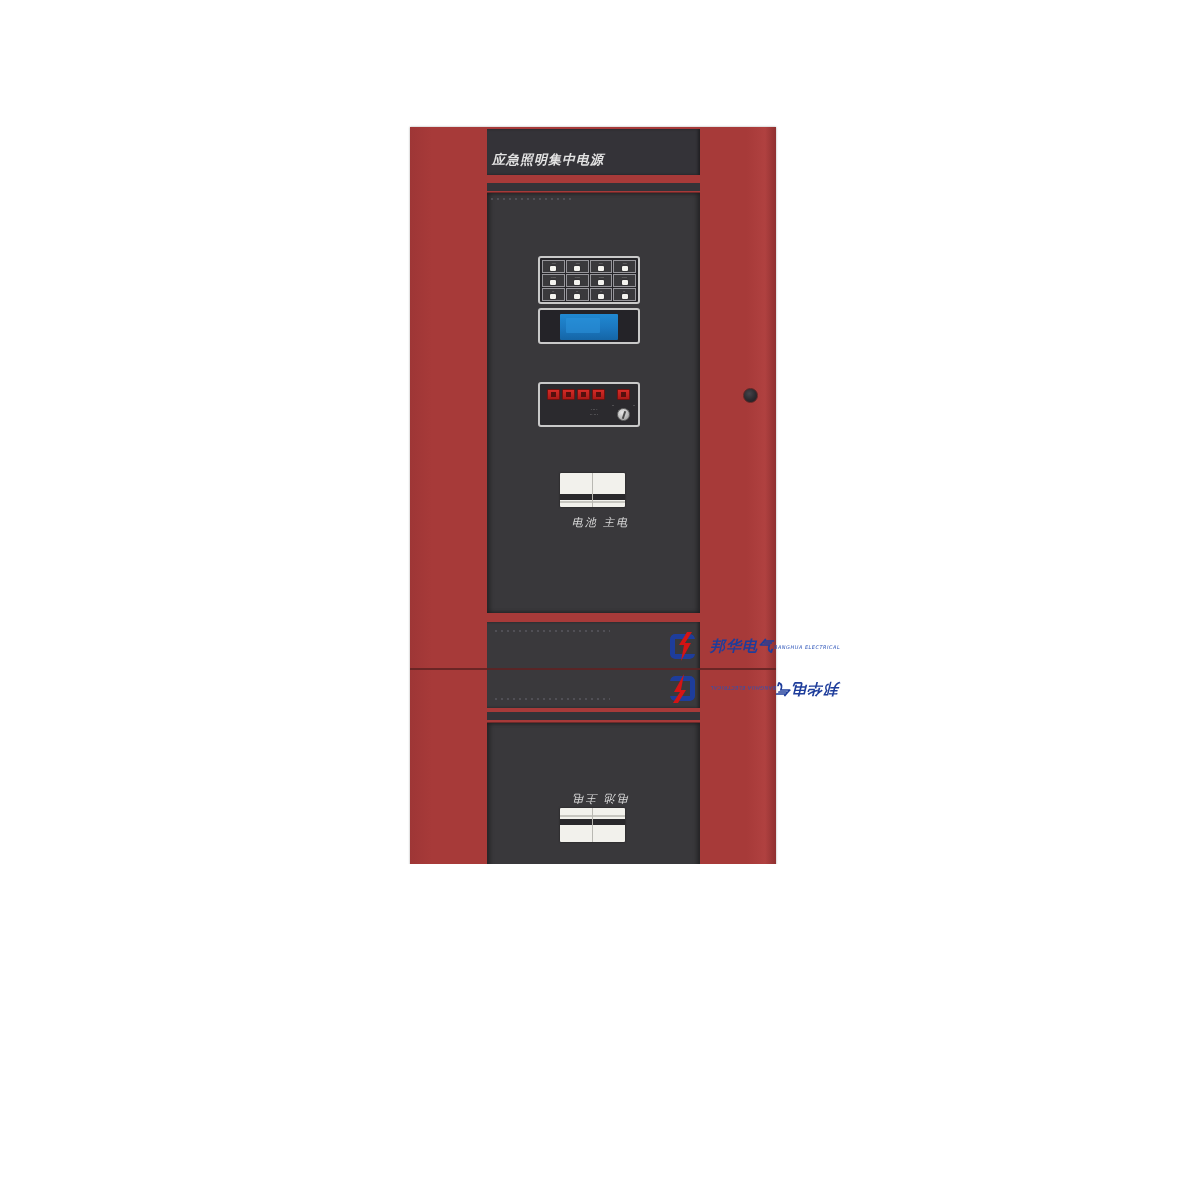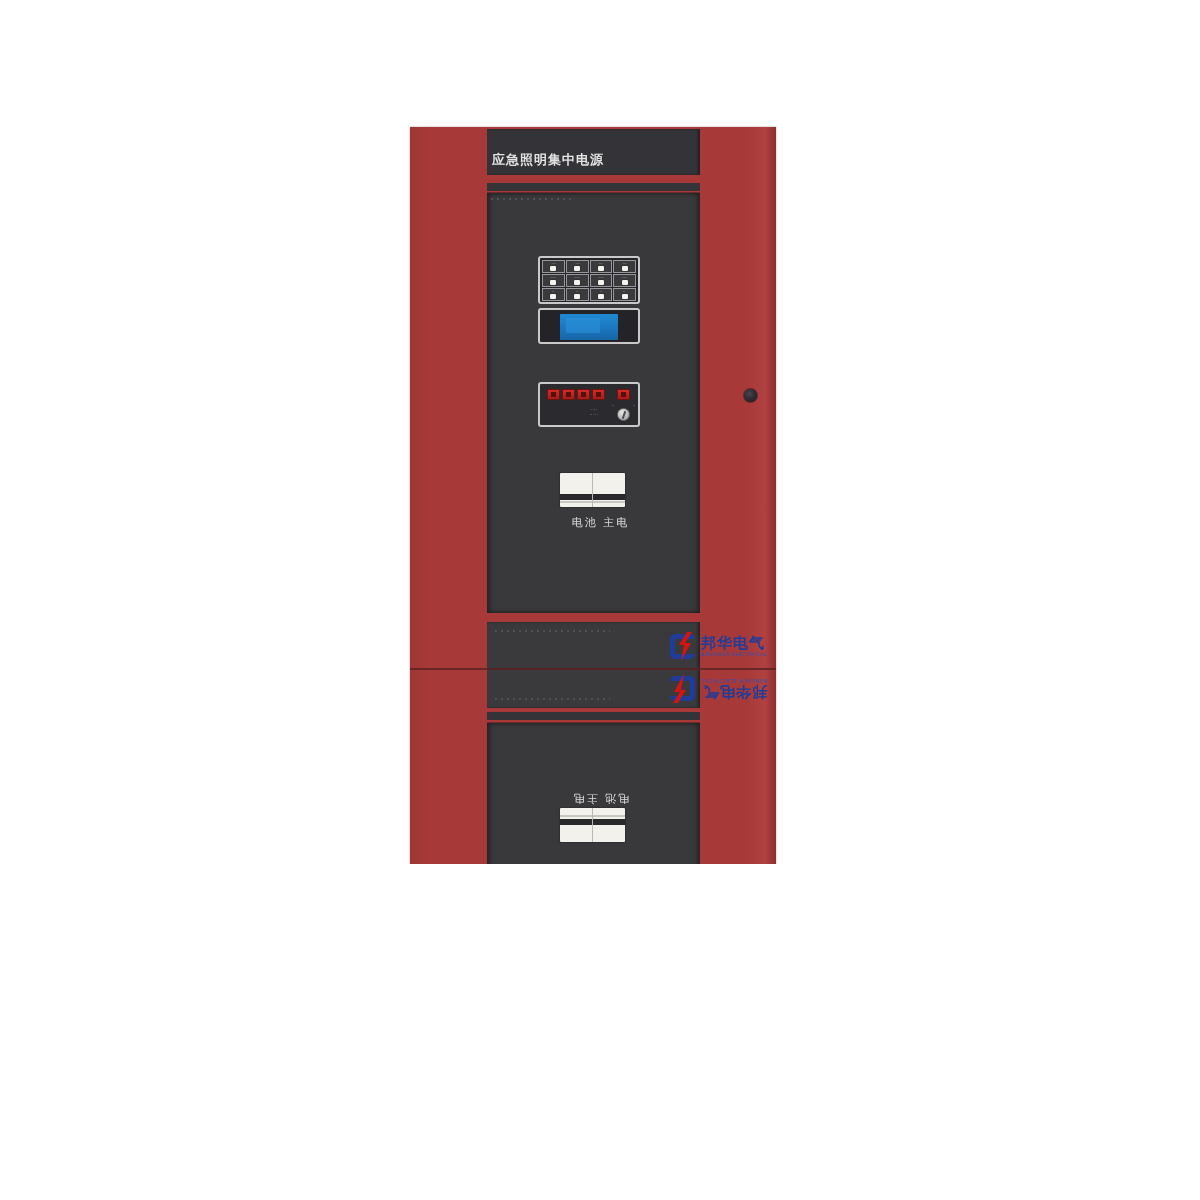--- a/index.html
+++ b/index.html
@@ -1,17 +1,17 @@
 <!DOCTYPE html>
 <html><head>
 <meta charset="utf-8">
 <style>
   html,body{margin:0;padding:0;background:#ffffff;}
   *{box-sizing:border-box;font-family:"DejaVu Sans",sans-serif;}
-  .stage{position:relative;width:1200px;height:864px;background:#ffffff;overflow:hidden;}
+  .stage{position:relative;width:1200px;height:864px;background:#ffffff;overflow:hidden;font-style:italic;}
 
   
   .cabinet{position:absolute;left:410px;top:127px;width:366px;height:930px;
     background:linear-gradient(90deg,#9e3636 0%,#a73a39 6%,#a73a39 92%,#b04140 97%,#8f3030 100%);
     box-shadow:0 0 2px rgba(0,0,0,.35);}
   .dark{position:absolute;left:77px;width:213px;background:#39383b;}
   .hdr{top:2px;height:46px;background:#343338;display:flex;align-items:flex-end;padding:0 0 6px 5px;
     box-shadow:inset -2px 0 3px rgba(0,0,0,.4);}
   .hdr .ttl{color:#e3e3e3;font-size:13px;font-weight:bold;letter-spacing:1px;white-space:nowrap;}
   .stripA{top:56px;height:8px;background:#343338;}
@@ -61,21 +61,21 @@
   .flipped{transform:rotate(180deg);}
 
   
   .logo{position:absolute;left:183px;display:flex;align-items:center;}
   .bracket{position:relative;width:25px;height:25px;flex:0 0 auto;}
   .bracket .c{position:absolute;inset:0;border:5px solid #1e3d9b;border-radius:5px;
     -webkit-mask:linear-gradient(90deg,#000 0 62%,transparent 62% 100%),linear-gradient(0deg,#000 0 20%,transparent 20% 80%,#000 80%);
     mask:linear-gradient(90deg,#000 0 62%,transparent 62% 100%),linear-gradient(0deg,#000 0 20%,transparent 20% 80%,#000 80%);
     mask-composite:add;-webkit-mask-composite:source-over;}
   .bolt{position:absolute;left:7px;top:-2px;width:16px;height:29px;}
-  .logotxt{margin-left:6px;display:flex;flex-direction:column;line-height:1;}
+  .logotxt{margin-left:15px;display:flex;line-height:1;align-items:center;}
   .logotxt .cn{color:#1e3d9b;font-size:15px;font-weight:bold;letter-spacing:1px;white-space:nowrap;}
   .logotxt .en{color:#2a52b8;font-size:5px;letter-spacing:.5px;white-space:nowrap;margin-top:1px;}
 </style>
 </head>
 <body>
 
 <div class="stage">
   <div class="cabinet">
 
     <div class="dark hdr">

